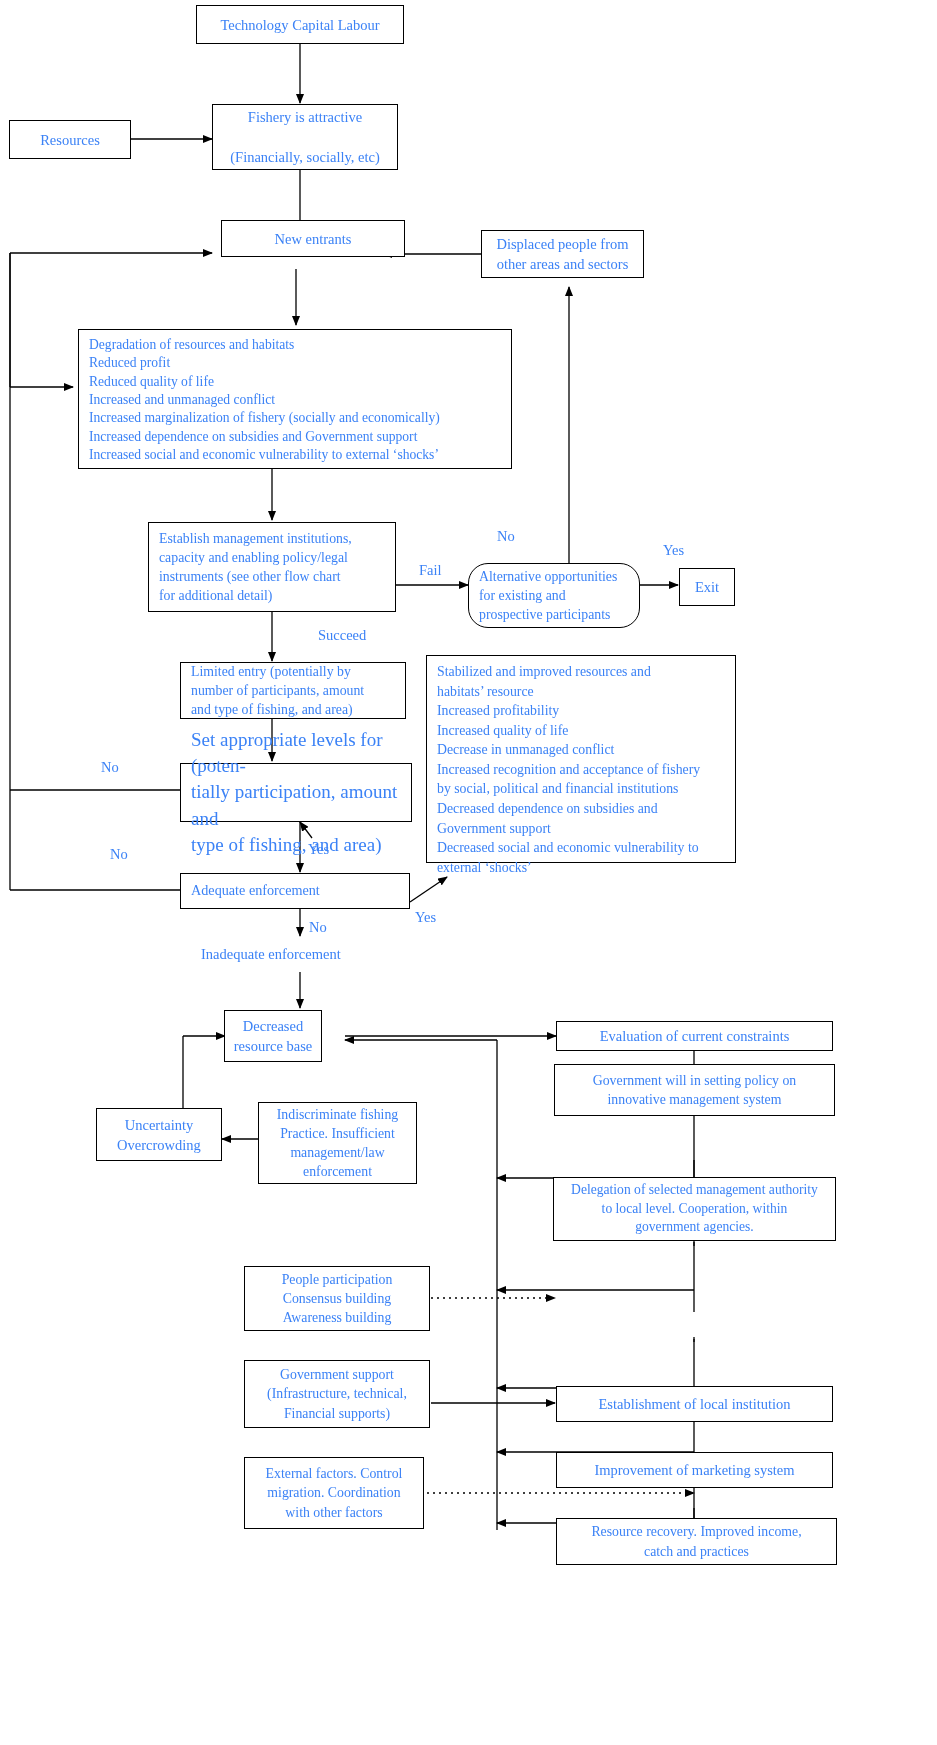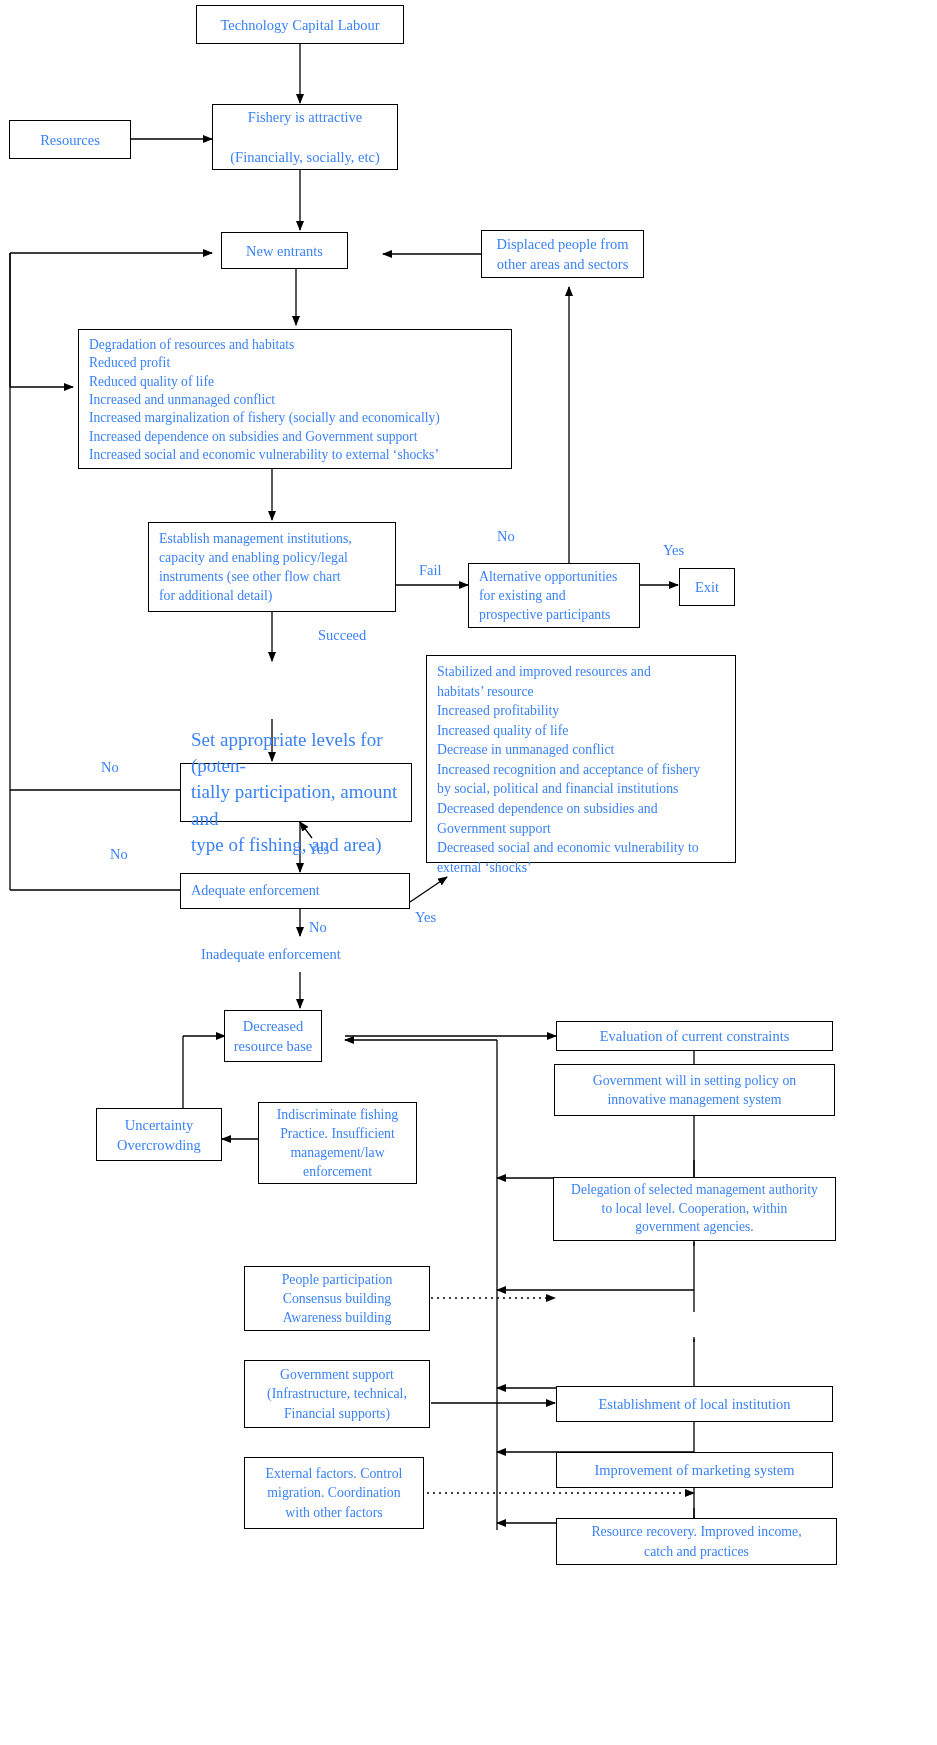--- a/index.html
+++ b/index.html
@@ -160,44 +160,47 @@
   </svg>
 
   <div class="node" style="left:196px; top:5px; width:208px; height:39px;">Technology Capital Labour</div>
 
   <div class="node" style="left:9px; top:120px; width:122px; height:39px;">Resources</div>
 
   <div class="node" style="left:212px; top:104px; width:186px; height:66px;">Fishery is attractive
 
 (Financially, socially, etc)</div>
 
-  <div class="node" style="left:221px; top:232px; width:127px; height:37px;">New entrants</div>
+  <div class="node" style="left:221px; top:220px; width:184px; height:37px;">New entrants</div>
 
   <div class="node" style="left:481px; top:230px; width:163px; height:48px;">Displaced people from
 other areas and sectors</div>
 
   <div class="node left listbox" style="left:78px; top:329px; width:434px; height:140px; font-size:13.6px; line-height:1.35;">Degradation of resources and habitats
 Reduced profit
 Reduced quality of life
 Increased and unmanaged conflict
 Increased marginalization of fishery (socially and economically)
 Increased dependence on subsidies and Government support
 Increased social and economic vulnerability to external ‘shocks’</div>
 
   <div class="node left" style="left:148px; top:522px; width:248px; height:90px; font-size:13.8px;">Establish management institutions,
 capacity and enabling policy/legal
 instruments (see other flow chart
 for additional detail)</div>
 
-  <div class="node left" style="left:468px; top:563px; width:172px; height:65px; font-size:13.8px;">Alternative opportunities
+  <div class="node left" style="left:468px; top:563px; width:172px; height:65px; font-size:13.8px;border-radius:20px;">Alternative opportunities
 for existing and
 prospective participants</div>
 
   <div class="node" style="left:679px; top:568px; width:56px; height:38px;">Exit</div>
 
+  <div class="node left" style="left:180px; top:662px; width:226px; height:57px; font-size:13.8px;">Limited entry (potentially by
+number of participants, amount
+and type of fishing, and area)</div>
 
   <div class="node left listbox" style="left:426px; top:655px; width:310px; height:208px; font-size:13.8px; line-height:1.42;">Stabilized and improved resources and
 habitats’ resource
 Increased profitability
 Increased quality of life
 Decrease in unmanaged conflict
 Increased recognition and acceptance of fishery
 by social, political and financial institutions
 Decreased dependence on subsidies and
 Government support

